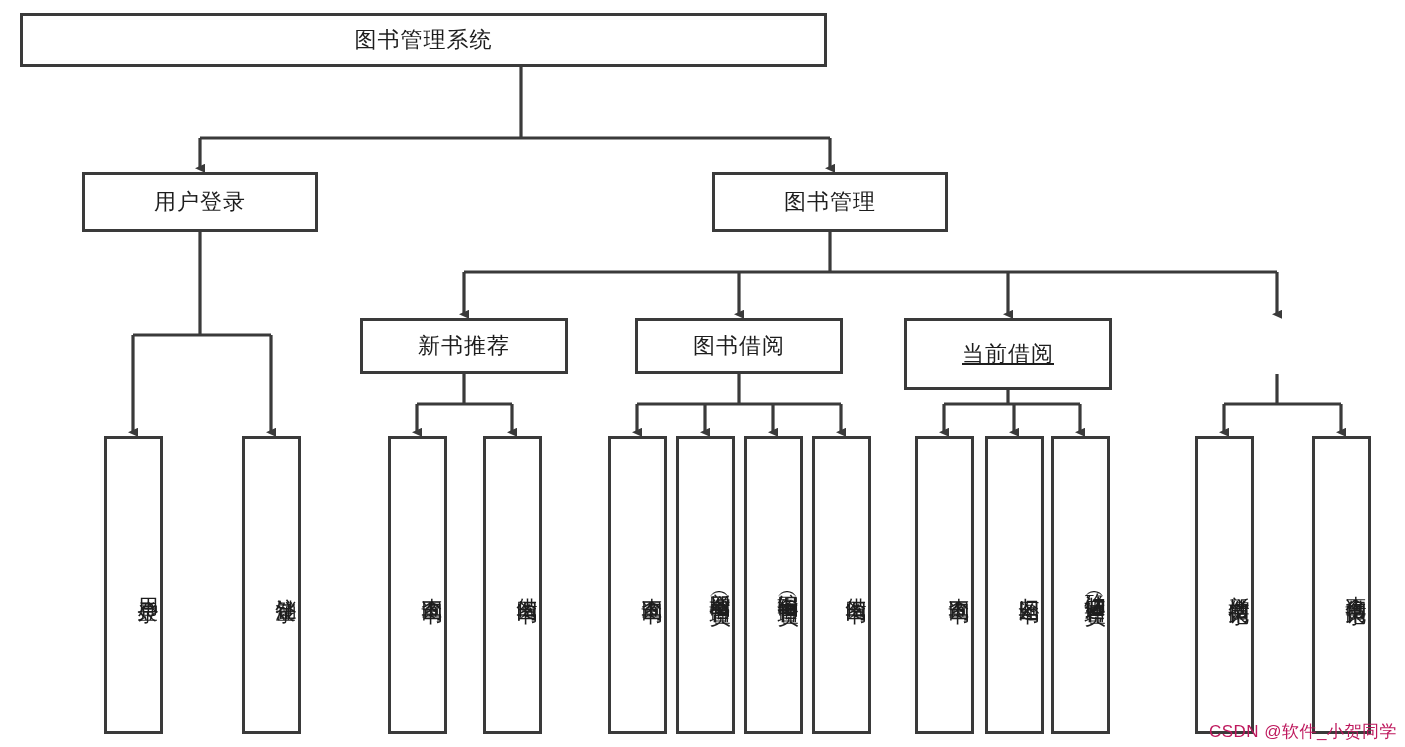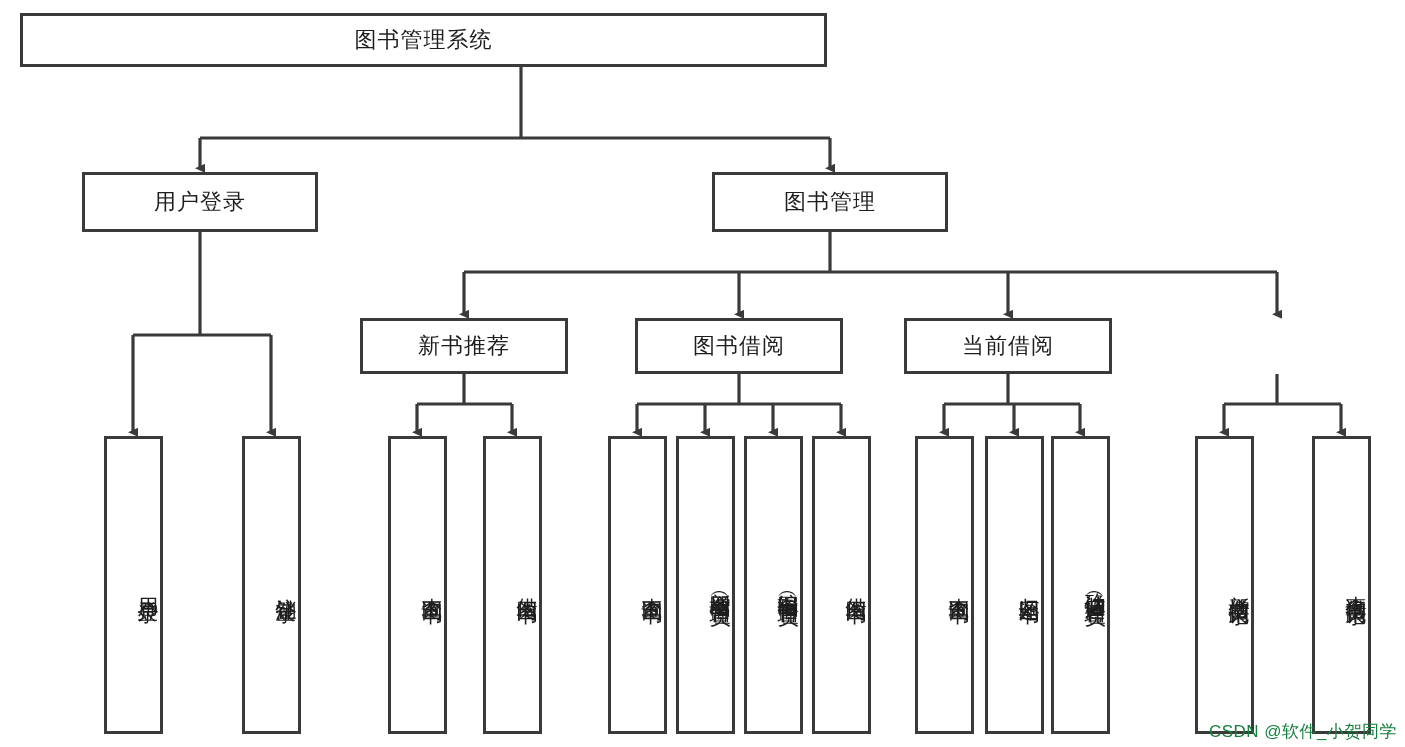--- a/index.html
+++ b/index.html
@@ -57,21 +57,21 @@
     white-space: nowrap;
   }
   .node-root {
     font-size: 23px;
   }
   .watermark {
     position: absolute;
     right: 8px;
     bottom: 4px;
     font-size: 17px;
-    color: #15803d;
+    color: #be185d;
     letter-spacing: 0.5px;
     white-space: nowrap;
     user-select: none;
   }
 </style>
 </head>
 <body>
 
 <div id="canvas">
 
@@ -140,21 +140,21 @@
   </div>
 
   <div class="node horiz" style="left:360px; top:318px; width:208px; height:56px;">
     <span>新书推荐</span>
   </div>
 
   <div class="node horiz" style="left:635px; top:318px; width:208px; height:56px;">
     <span>图书借阅</span>
   </div>
 
-  <div class="node horiz" style="left:904px; top:318px; width:208px; height:56px;">
+  <div class="node horiz" style="left:904px; top:318px; width:208px; height:72px;text-decoration:underline;">
     <span>当前借阅</span>
   </div>
 
 
   <div class="node vert" style="left:104px; top:436px; width:59px; height:298px;">
     <span class="vtext">用户登录</span>
   </div>
 
   <div class="node vert" style="left:242px; top:436px; width:59px; height:298px;">
     <span class="vtext">注销登录</span>

